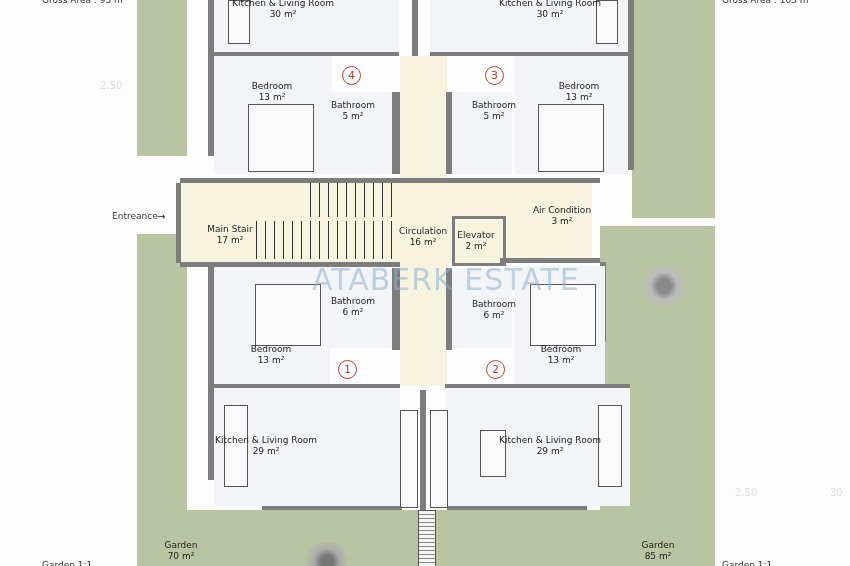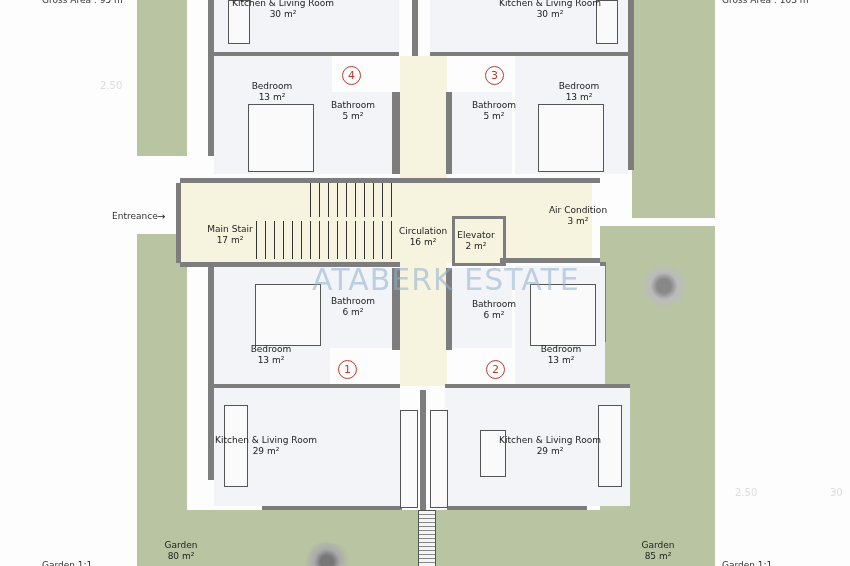--- a/index.html
+++ b/index.html
@@ -100,26 +100,26 @@
 
 <div class="lbl" style="left:283px;top:-2px;"><span>Kitchen &amp; Living Room</span><br><span>30 m²</span></div>
 <div class="lbl" style="left:550px;top:-2px;"><span>Kitchen &amp; Living Room</span><br><span>30 m²</span></div>
 <div class="lbl" style="left:272px;top:81px;"><span>Bedroom</span><br><span>13 m²</span></div>
 <div class="lbl" style="left:579px;top:81px;"><span>Bedroom</span><br><span>13 m²</span></div>
 <div class="lbl" style="left:353px;top:100px;"><span>Bathroom</span><br><span>5 m²</span></div>
 <div class="lbl" style="left:494px;top:100px;"><span>Bathroom</span><br><span>5 m²</span></div>
 <div class="lbl" style="left:230px;top:224px;"><span>Main Stair</span><br><span>17 m²</span></div>
 <div class="lbl" style="left:423px;top:226px;"><span>Circulation</span><br><span>16 m²</span></div>
 <div class="lbl" style="left:476px;top:230px;"><span>Elevator</span><br><span>2 m²</span></div>
-<div class="lbl" style="left:578px;top:205px;"><span>Air Condition</span><br><span>3 m²</span></div>
+<div class="lbl" style="left:562px;top:205px;"><span>Air Condition</span><br><span>3 m²</span></div>
 <div class="lbl" style="left:353px;top:296px;"><span>Bathroom</span><br><span>6 m²</span></div>
 <div class="lbl" style="left:494px;top:299px;"><span>Bathroom</span><br><span>6 m²</span></div>
 <div class="lbl" style="left:271px;top:344px;"><span>Bedroom</span><br><span>13 m²</span></div>
 <div class="lbl" style="left:561px;top:344px;"><span>Bedroom</span><br><span>13 m²</span></div>
 <div class="lbl" style="left:266px;top:435px;"><span>Kitchen &amp; Living Room</span><br><span>29 m²</span></div>
 <div class="lbl" style="left:550px;top:435px;"><span>Kitchen &amp; Living Room</span><br><span>29 m²</span></div>
-<div class="lbl" style="left:181px;top:540px;"><span>Garden</span><br><span>80 m²</span></div>
+<div class="lbl" style="left:181px;top:540px;"><span>Garden</span><br><span>70 m²</span></div>
 <div class="lbl" style="left:658px;top:540px;"><span>Garden</span><br><span>85 m²</span></div>
 
 <div class="num" style="left:342px;top:66px;">4</div>
 <div class="num" style="left:485px;top:66px;">3</div>
 <div class="num" style="left:338px;top:360px;">1</div>
 <div class="num" style="left:486px;top:360px;">2</div>
 
 </body></html>

